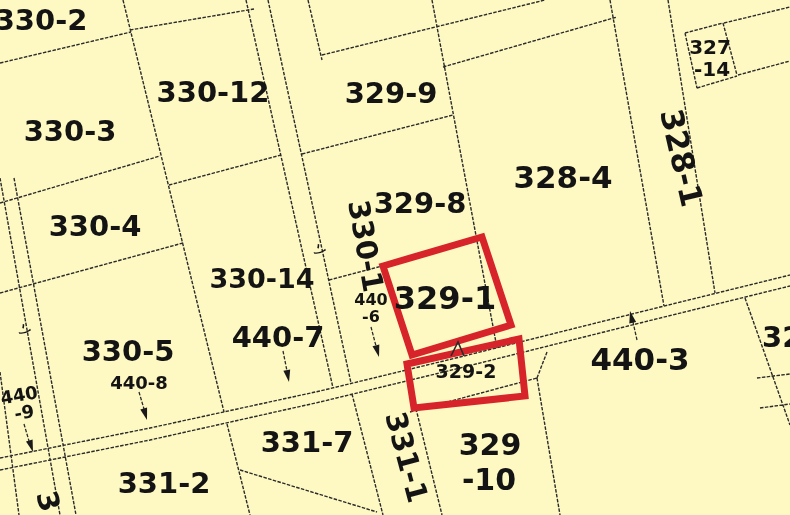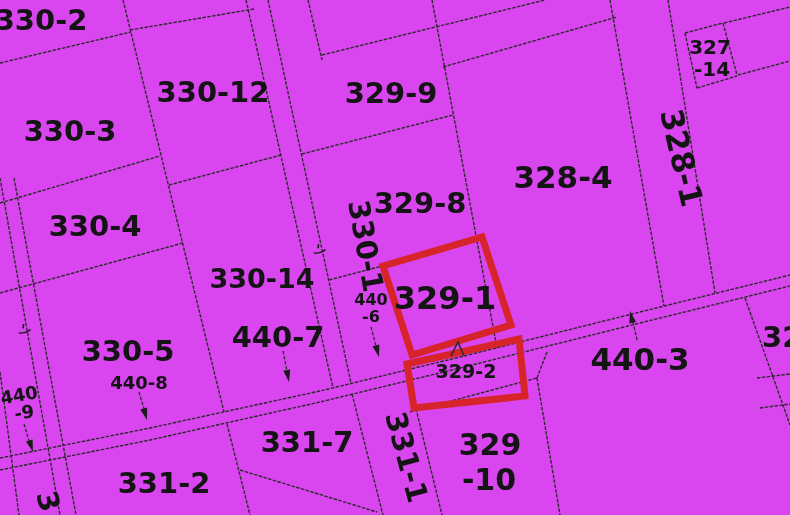--- a/index.html
+++ b/index.html
@@ -1,16 +1,16 @@
 <!DOCTYPE html>
 <html><head>
 <meta charset="utf-8">
 <style>
   html,body{margin:0;padding:0;background:#fff;}
-  #stage{position:relative;width:790px;height:515px;overflow:hidden;background:#d946ef;}
+  #stage{position:relative;width:790px;height:515px;overflow:hidden;background:#fef9c3;}
   svg{display:block;}
   .pl{fill:none;stroke:#2b2b2b;stroke-width:1.4;stroke-dasharray:3.5 1.4;}
   .hl{fill:none;stroke-width:7px;stroke-linejoin:miter;}
   .lbl{font-family:"DejaVu Sans","Liberation Sans",sans-serif;font-weight:700;fill:#141414;text-anchor:middle;}
   .lbl.start{text-anchor:start;}
   .ldr{fill:none;stroke:#2b2b2b;stroke-width:1.3;stroke-dasharray:3.5 1.6;}
   .ah{fill:#1a1a1a;stroke:none;}
   .caret{fill:none;stroke:#2b2b2b;stroke-width:1.6;}
 </style>
 </head>

